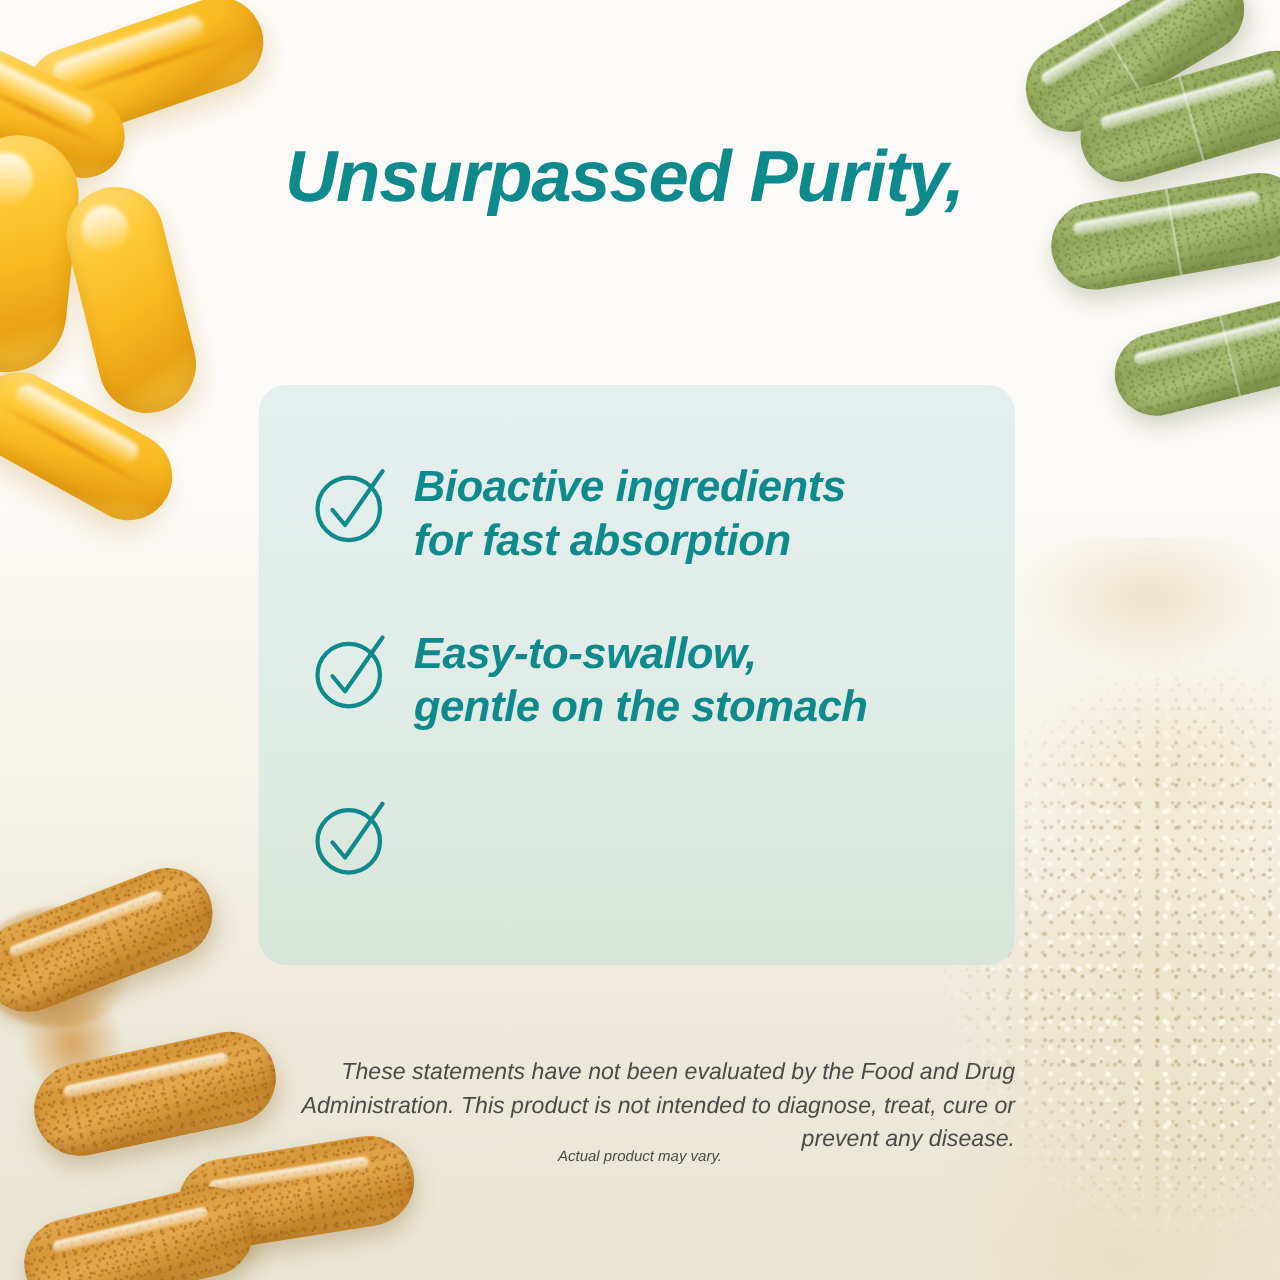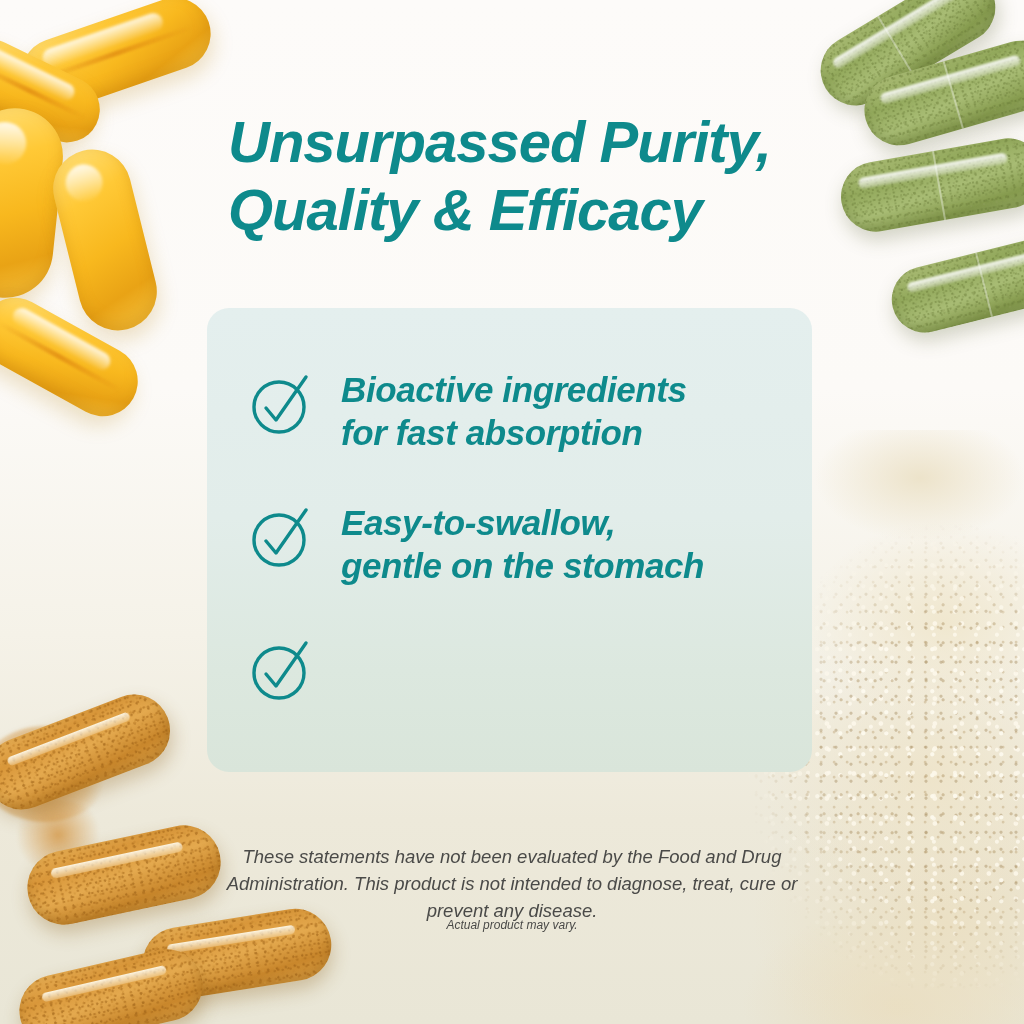--- a/index.html
+++ b/index.html
@@ -123,31 +123,31 @@
     letter-spacing:-1px;
   }
 
   #benefits-card{
     position:absolute;left:207px;top:308px;width:605px;height:464px;
     border-radius:22px;
     background:linear-gradient(180deg,#E4EFEE 0%,#E2EDEA 45%,#DCE8DF 78%,#D9E5DA 100%);
   }
 
   .benefit-row{
-    position:absolute;left:41px;display:flex;align-items:flex-start;gap:27px;
+    position:absolute;left:41px;display:flex;align-items:flex-start;gap:17px;
   }
   .check-icon{flex:0 0 auto;width:66px;height:66px;margin-top:2px;}
   .benefit-text{
     color:#0E8A8C;font-size:35px;font-weight:700;line-height:43px;
     letter-spacing:-.4px;white-space:pre-line;
   }
 
   #disclaimer{
     position:absolute;left:212px;top:843px;width:600px;
-    text-align:center;color:#4A4A48;
+    text-align:right;color:#4A4A48;
     font-size:18.5px;line-height:27px;
   }
   #product-note{
     position:absolute;left:212px;top:912px;width:600px;
     text-align:center;color:#4A4A48;
     font-size:12px;line-height:27px;
   }
 </style>
 </head>
 <body>
@@ -221,21 +221,20 @@
         <div class="streak"></div>
     </div>
     <div class="cap goldcap" style="left:18px;top:962px;width:186px;height:72px;transform:rotate(-13deg);">
       <div class="grain"></div>
         <div class="streak"></div>
     </div>
   </div>
 
   <div id="heading">
     <div>Unsurpassed Purity,</div>
-    <div>Quality &amp; Efficacy</div>
   </div>
 
   <div id="benefits-card">
 
     <div class="benefit-row" style="top:60px;">
       <span class="check-icon">
         <svg viewBox="0 0 66 66" width="66" height="66" fill="none" stroke="#0E8A8C" stroke-width="3.4" stroke-linecap="round" stroke-linejoin="round">
           <circle cx="31" cy="37" r="25"></circle>
           <path d="M18 38 L28 50 L58 7"></path>
         </svg>

